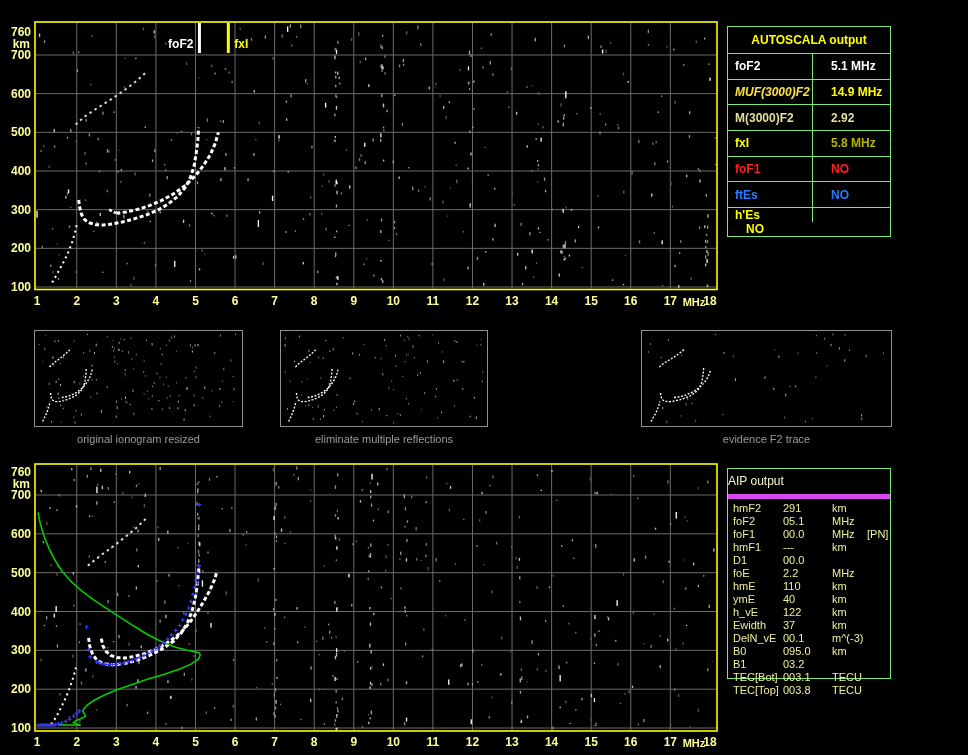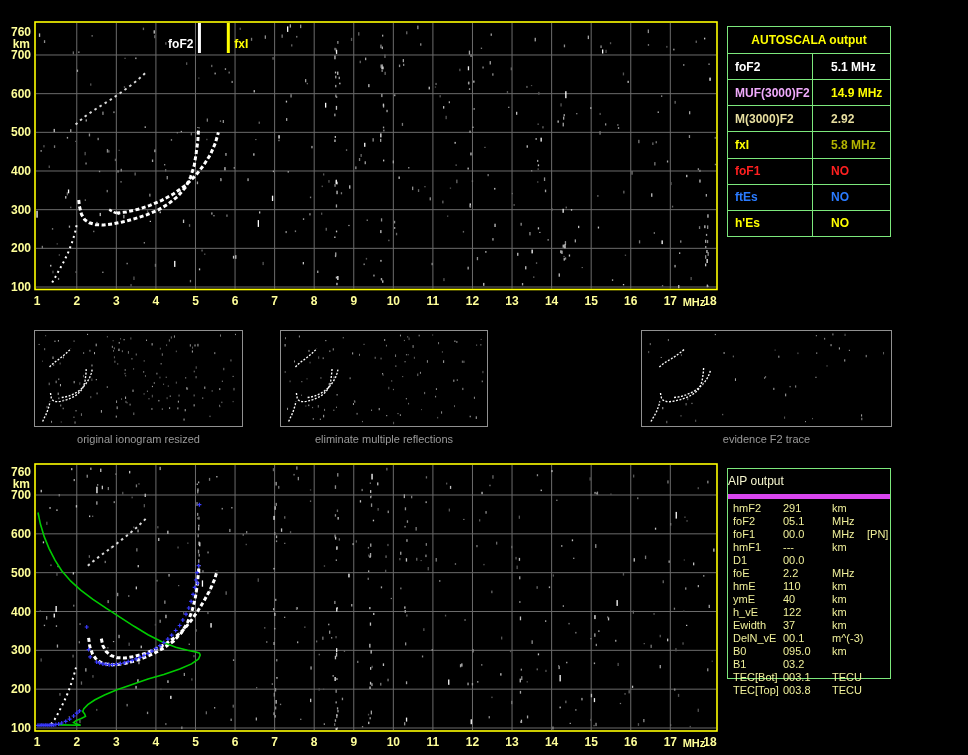--- a/index.html
+++ b/index.html
@@ -9,21 +9,21 @@
          letter-spacing:.2px;white-space:nowrap;}
   svg{position:absolute;display:block;}
   #topPlot{left:0;top:20px;}
   #bottomPlot{left:0;top:460px;}
   
   .autoscala{position:absolute;left:727px;top:26px;width:164px;height:211px;
              border:1px solid #7ce87c;display:flex;flex-direction:column;box-sizing:border-box;justify-content:flex-end;}
   .as-header{height:26px;line-height:26px;text-align:center;color:#ffff00;font-size:12px;
              font-weight:bold;border-bottom:1px solid #7ce87c;}
   .as-row{flex:1;display:flex;border-bottom:1px solid #7ce87c;font-size:12px;font-weight:bold;}
-  .as-row:last-child{border-bottom:none;}
+  .as-row:last-child{border-bottom:none;flex-direction:column;}
   .as-label{width:85px;box-sizing:border-box;padding-left:7px;border-right:1px solid #7ce87c;
             display:flex;align-items:center;}
   .as-value{flex:1;box-sizing:border-box;padding-left:18px;display:flex;align-items:center;}
   
   .thumb{position:absolute;top:330px;height:97px;border:1px solid #909090;background:#000;box-sizing:border-box;}
   .cap{position:absolute;top:433px;color:#9a9a9a;font-size:11px;text-align:center;white-space:nowrap;}
   
   .aipbox{position:absolute;left:727px;top:468px;width:164px;height:211px;
           border:1px solid #7ce87c;box-sizing:border-box;z-index:1;}
   .aip-header{height:25px;line-height:25px;text-align:left;color:#f6f6cf;font-size:12px;
@@ -539,21 +539,21 @@
     </svg>
 
   <div class="autoscala">
     <div class="as-header">AUTOSCALA output</div>
     <div id="asRows" style="flex:1;display:flex;flex-direction:column;">
         <div class="as-row">
           <div class="as-label" style="color: rgb(255, 255, 255);">foF2</div>
           <div class="as-value" style="color: rgb(255, 255, 255);">5.1 MHz</div>
         </div>
         <div class="as-row">
-          <div class="as-label" style="color: #f0abfc;">MUF(3000)F2</div>
+          <div class="as-label" style="color: #fde047; font-style: italic;">MUF(3000)F2</div>
           <div class="as-value" style="color: rgb(255, 255, 0);">14.9 MHz</div>
         </div>
         <div class="as-row">
           <div class="as-label" style="color: rgb(232, 223, 160);">M(3000)F2</div>
           <div class="as-value" style="color: rgb(232, 223, 160);">2.92</div>
         </div>
         <div class="as-row">
           <div class="as-label" style="color: rgb(255, 255, 0);">fxI</div>
           <div class="as-value" style="color: rgb(180, 180, 0);">5.8 MHz</div>
         </div>

